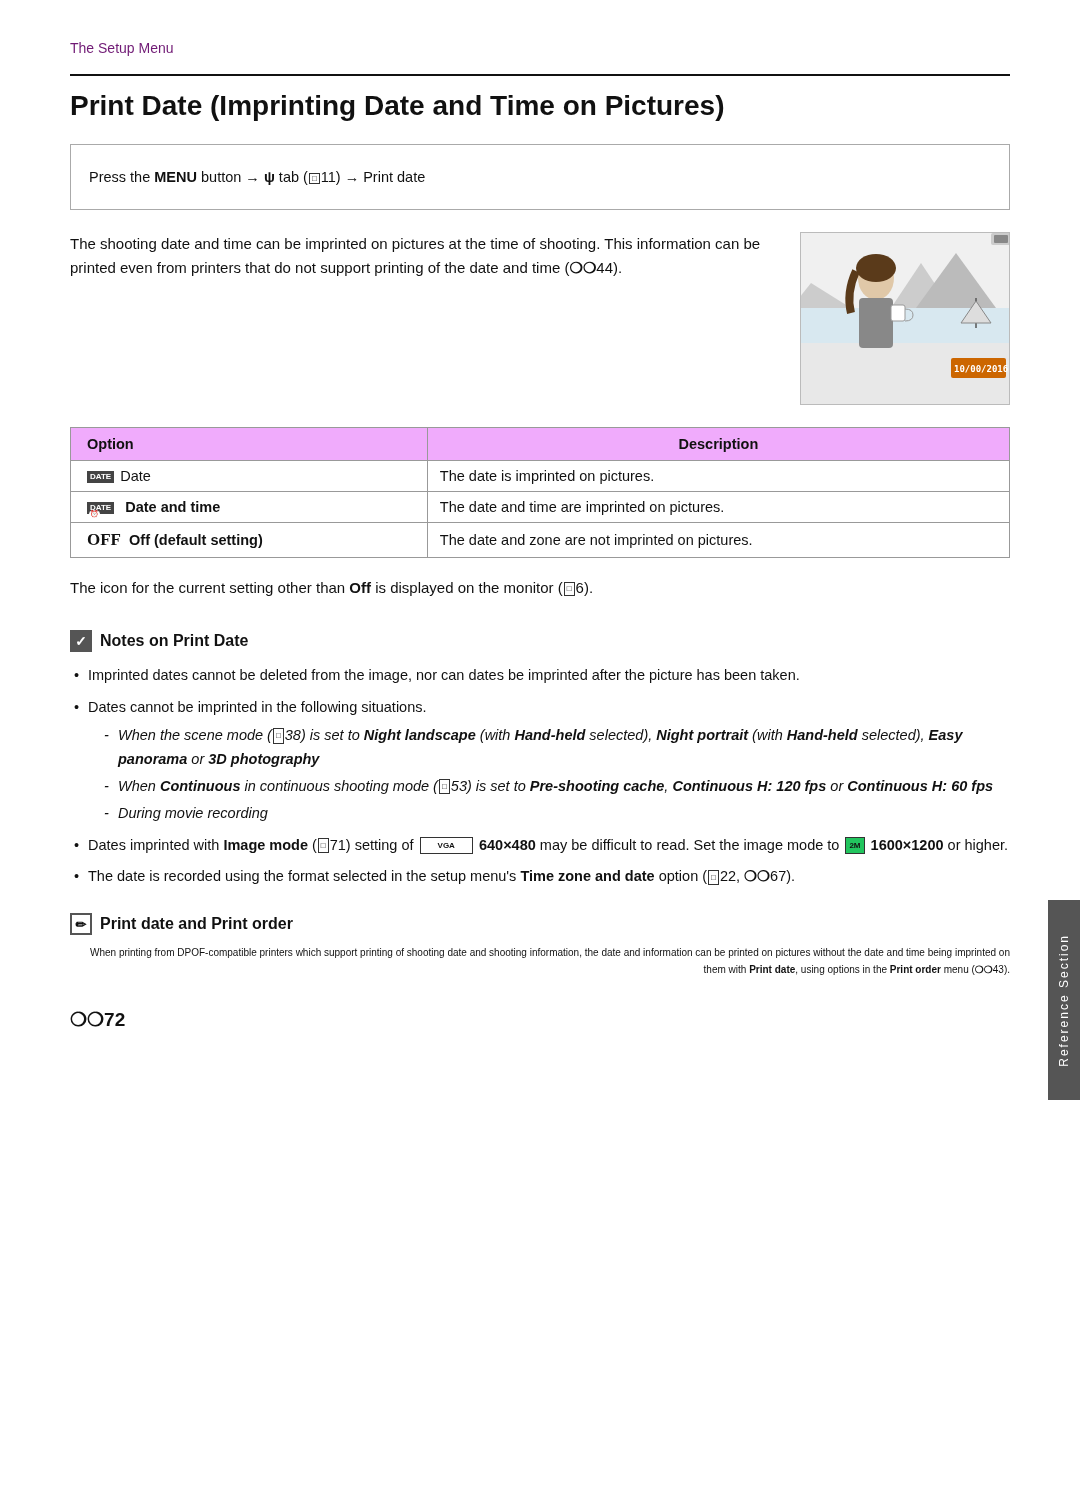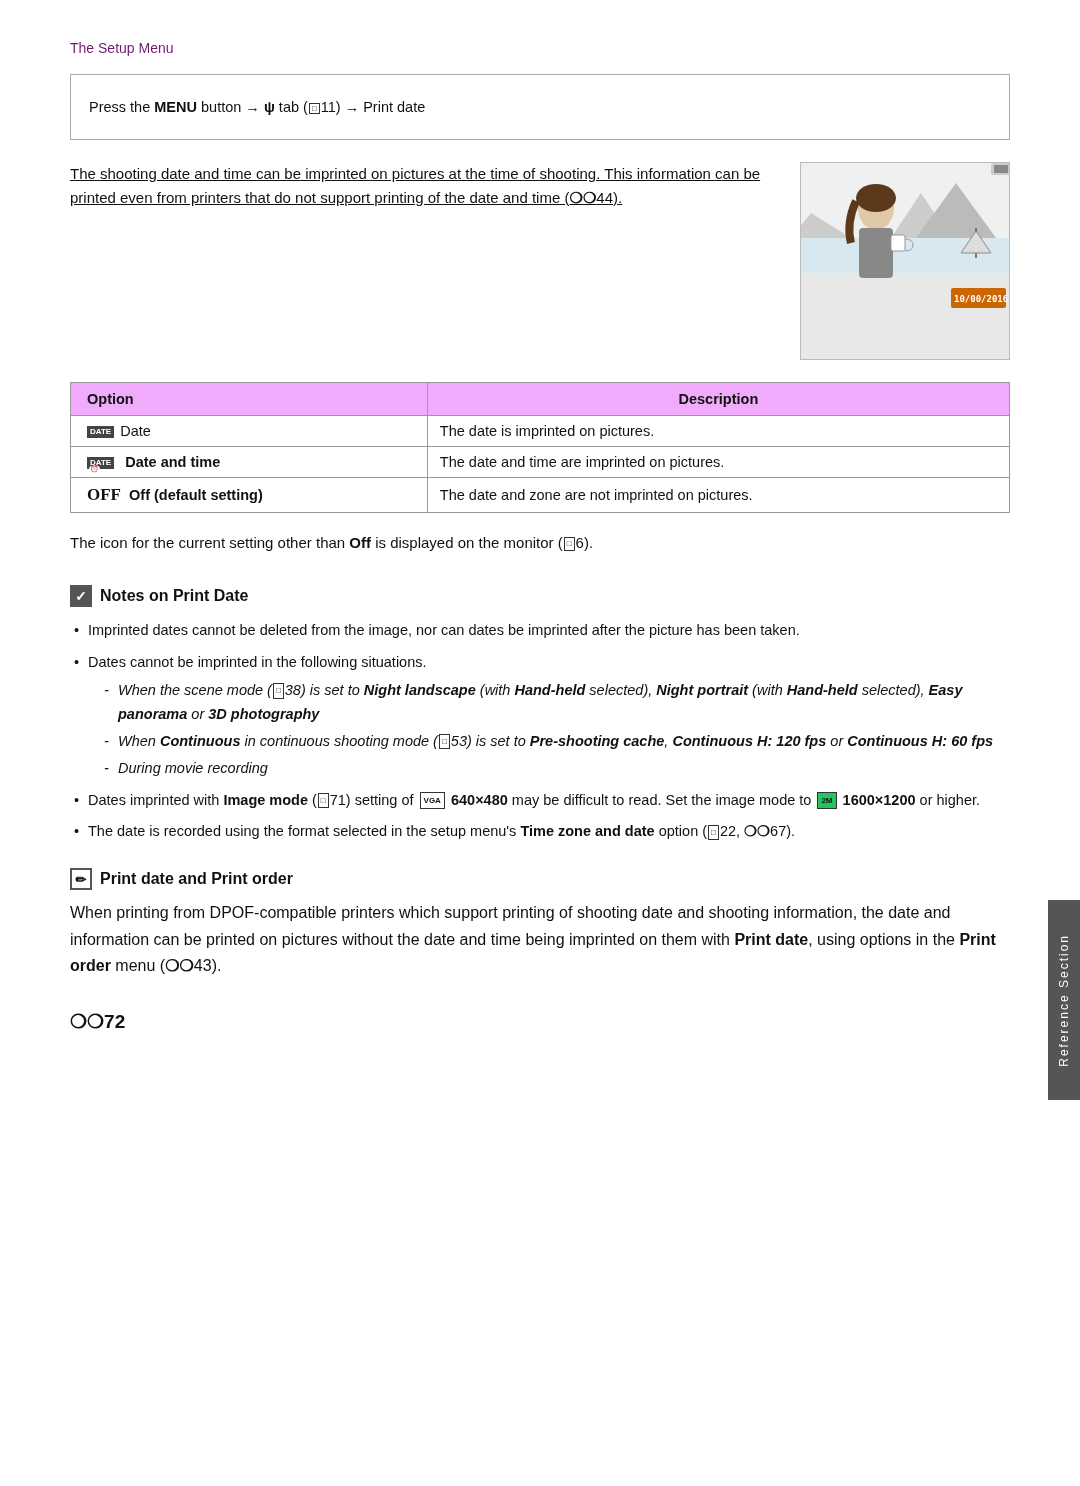--- a/index.html
+++ b/index.html
@@ -33,30 +33,29 @@
       padding: 24px 18px;
       margin-bottom: 22px;
       font-size: 14.5px;
       display: inline-block;
       width: 100%;
     }
     .content-area {
       display: flex;
       gap: 26px;
       margin-bottom: 22px;
-      text-decoration: underline;
     }
     .content-text {
       flex: 1;
       font-size: 15px;
       line-height: 1.6;
     }
     .camera-image {
       width: 210px;
-      height: 198px;
+      height: 173px;
       border: 1px solid #bbb;
       flex-shrink: 0;
       position: relative;
       overflow: hidden;
       background: #e8e8e8;
     }
     
     .options-table {
       width: 100%;
       border-collapse: collapse;
@@ -204,21 +203,21 @@
       line-height: 1.2;
       margin-right: 2px;
     }
     .vga-icon {
       display: inline-flex;
       align-items: center;
       justify-content: center;
       border: 1.5px solid #333;
       font-size: 8px;
       font-weight: bold;
-      padding: 1px 3px;
+      padding: 1px 17px;
       margin: 0 2px;
       vertical-align: middle;
       background: #fff;
     }
     .resolution-icon {
       display: inline-flex;
       align-items: center;
       justify-content: center;
       border: 1.5px solid #333;
       font-size: 8px;
@@ -230,20 +229,21 @@
     }
   </style>
 </head>
 <body>
 
 <div class="page-container">
   
   <div class="section-label">The Setup Menu</div>
 
   
+  <h1 class="page-title">Print Date (Imprinting Date and Time on Pictures)</h1>
 
   
   <div class="menu-nav-box">
     <span>
       Press the <strong>MENU</strong> button → <strong>ψ</strong> tab (<span class="page-icon">□</span>11) → Print date
     </span>
   </div>
 
   
   <div class="content-area">
@@ -360,21 +360,21 @@
       </ul>
     </div>
   </div>
 
   
   <div>
     <div class="print-order-header">
       <div class="pencil-icon">✏</div>
       <span>Print date and Print order</span>
     </div>
-    <p style="font-size:16px; line-height:1.65;">
+    <p style="font-size:10px; line-height:1.65;text-align:right;">
       When printing from DPOF-compatible printers which support printing of shooting date and shooting information, the date and information can be printed on pictures without the date and time being imprinted on them with <strong>Print date</strong>, using options in the <strong>Print order</strong> menu (<strong>❍❍</strong>43).
     </p>
   </div>
 
   
   <div class="page-footer">
     <span>❍❍72</span>
   </div>
 </div>
 

